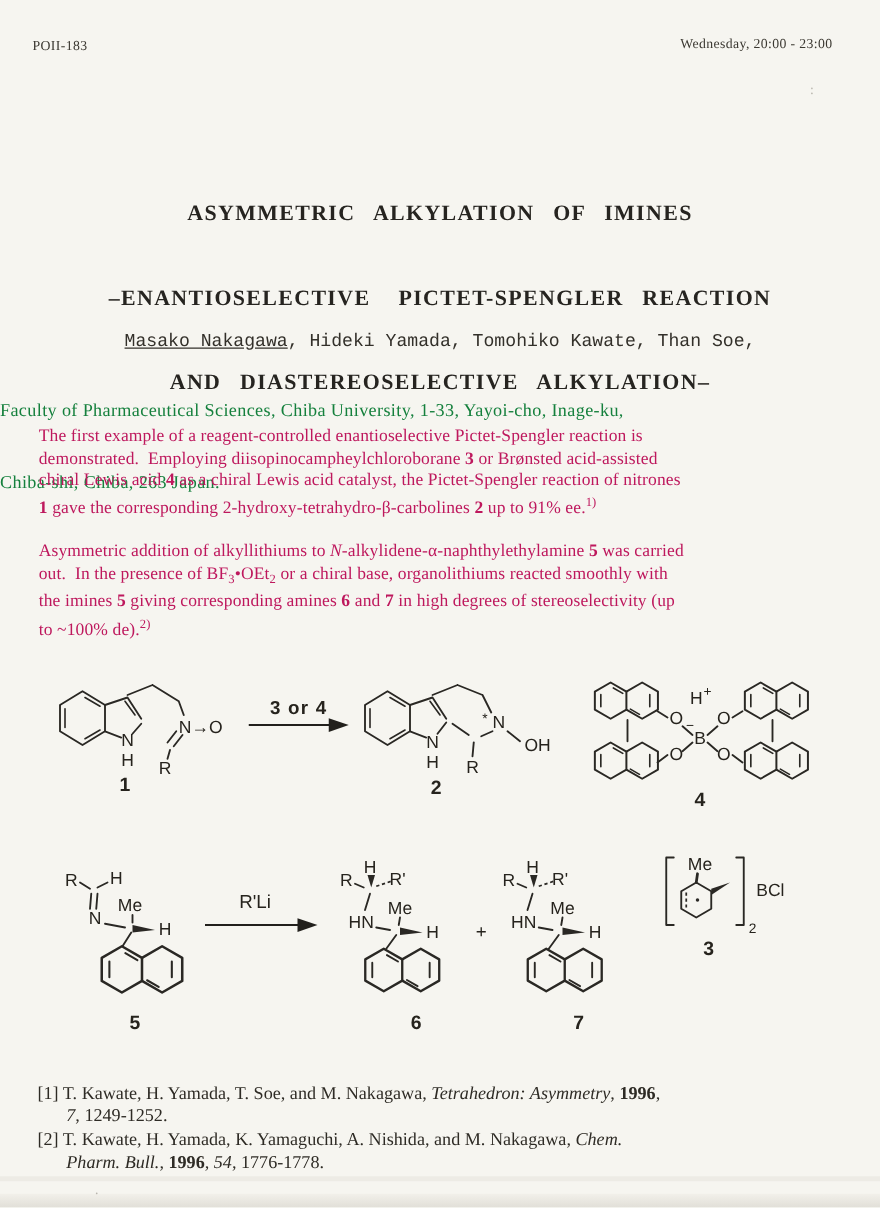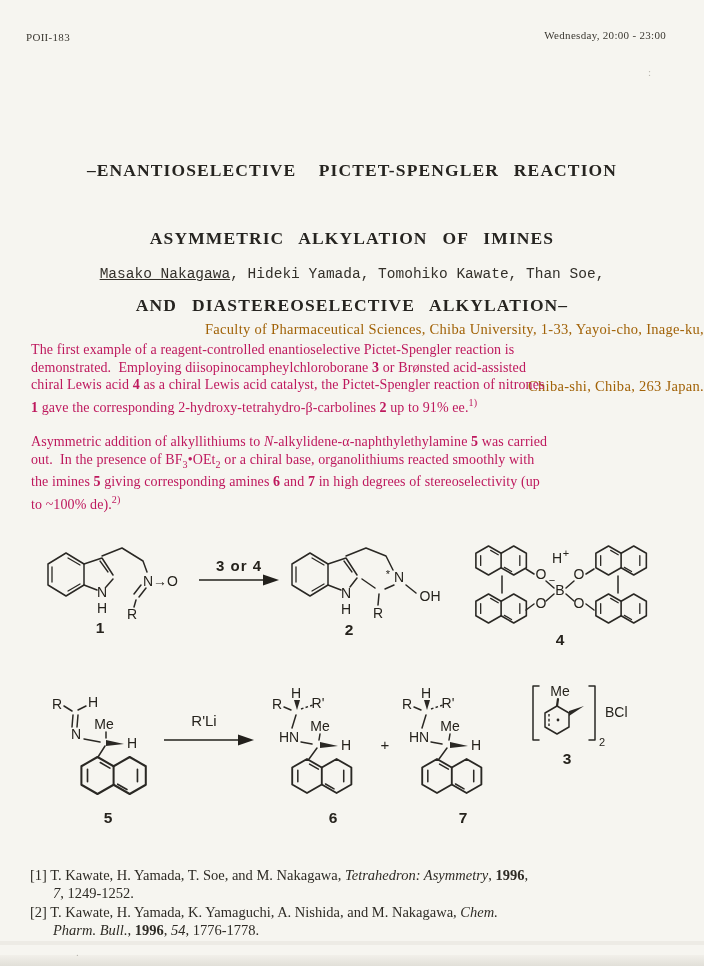--- a/index.html
+++ b/index.html
@@ -14,22 +14,22 @@
   .abs{position:absolute;}
   
   .hdr{font-size:11px;color:#3b3831;letter-spacing:0.3px;text-align:right;}
   
   .title{left:0;top:114px;width:704px;text-align:center;
          font-weight:bold;font-size:17.5px;line-height:22.5px;
          letter-spacing:1.1px;word-spacing:2px;white-space:pre;color:#262420;}
   
   .authors{left:0;top:224px;width:704px;text-align:center;
            font-size:14.5px;line-height:20px;color:#33302a;white-space:pre;font-family:Liberation Mono, monospace;}
-  .affil{left:0;top:282px;width:704px;text-align:right;
-         font-size:14.5px;line-height:19px;letter-spacing:0.3px;color:#a16207;white-space:pre;}
+  .affil{left:0;top:282px;width:704px;text-align:left;
+         font-size:14.5px;line-height:19px;letter-spacing:0.3px;color:#15803d;white-space:pre;}
   
   .body{margin:0;font-size:14px;line-height:17.6px;color:#be185d;
         white-space:pre-wrap;letter-spacing:0.1px;}
   .p1{left:31px;top:341px;width:652px;}
   .p2{left:31px;top:433px;width:652px;}
   
   .refs{left:30px;top:866px;width:660px;font-size:14.5px;line-height:18px;color:#2e2b25;}
   .refs p{margin:0 0 1px 0;padding-left:23px;text-indent:-23px;white-space:pre-wrap;}
   
   .b{font-weight:bold;}
@@ -62,22 +62,22 @@
 </head>
 <body>
 
 <div class="page">
 
   <span class="abs hdr" style="left:26px;top:31px;">POII-183</span>
   <span class="abs hdr" style="right:38px;top:29px;">Wednesday, 20:00 - 23:00</span>
   <span class="abs speck" style="left:648px;top:66px;">:</span>
 
   <div class="abs title">
+    <div>ASYMMETRIC  ALKYLATION  OF  IMINES</div>
     <div>–ENANTIOSELECTIVE   PICTET-SPENGLER  REACTION</div>
-    <div>ASYMMETRIC  ALKYLATION  OF  IMINES</div>
     <div>AND  DIASTEREOSELECTIVE  ALKYLATION–</div>
   </div>
 
   <div class="abs authors">
     <div><span class="u">Masako Nakagawa</span><span>, Hideki Yamada, Tomohiko Kawate, Than Soe,</span></div>
   </div>
 
   <div class="abs affil">
     <div>Faculty of Pharmaceutical Sciences, Chiba University, 1-33, Yayoi-cho, Inage-ku,</div>
     <div>Chiba-shi, Chiba, 263 Japan.</div>

